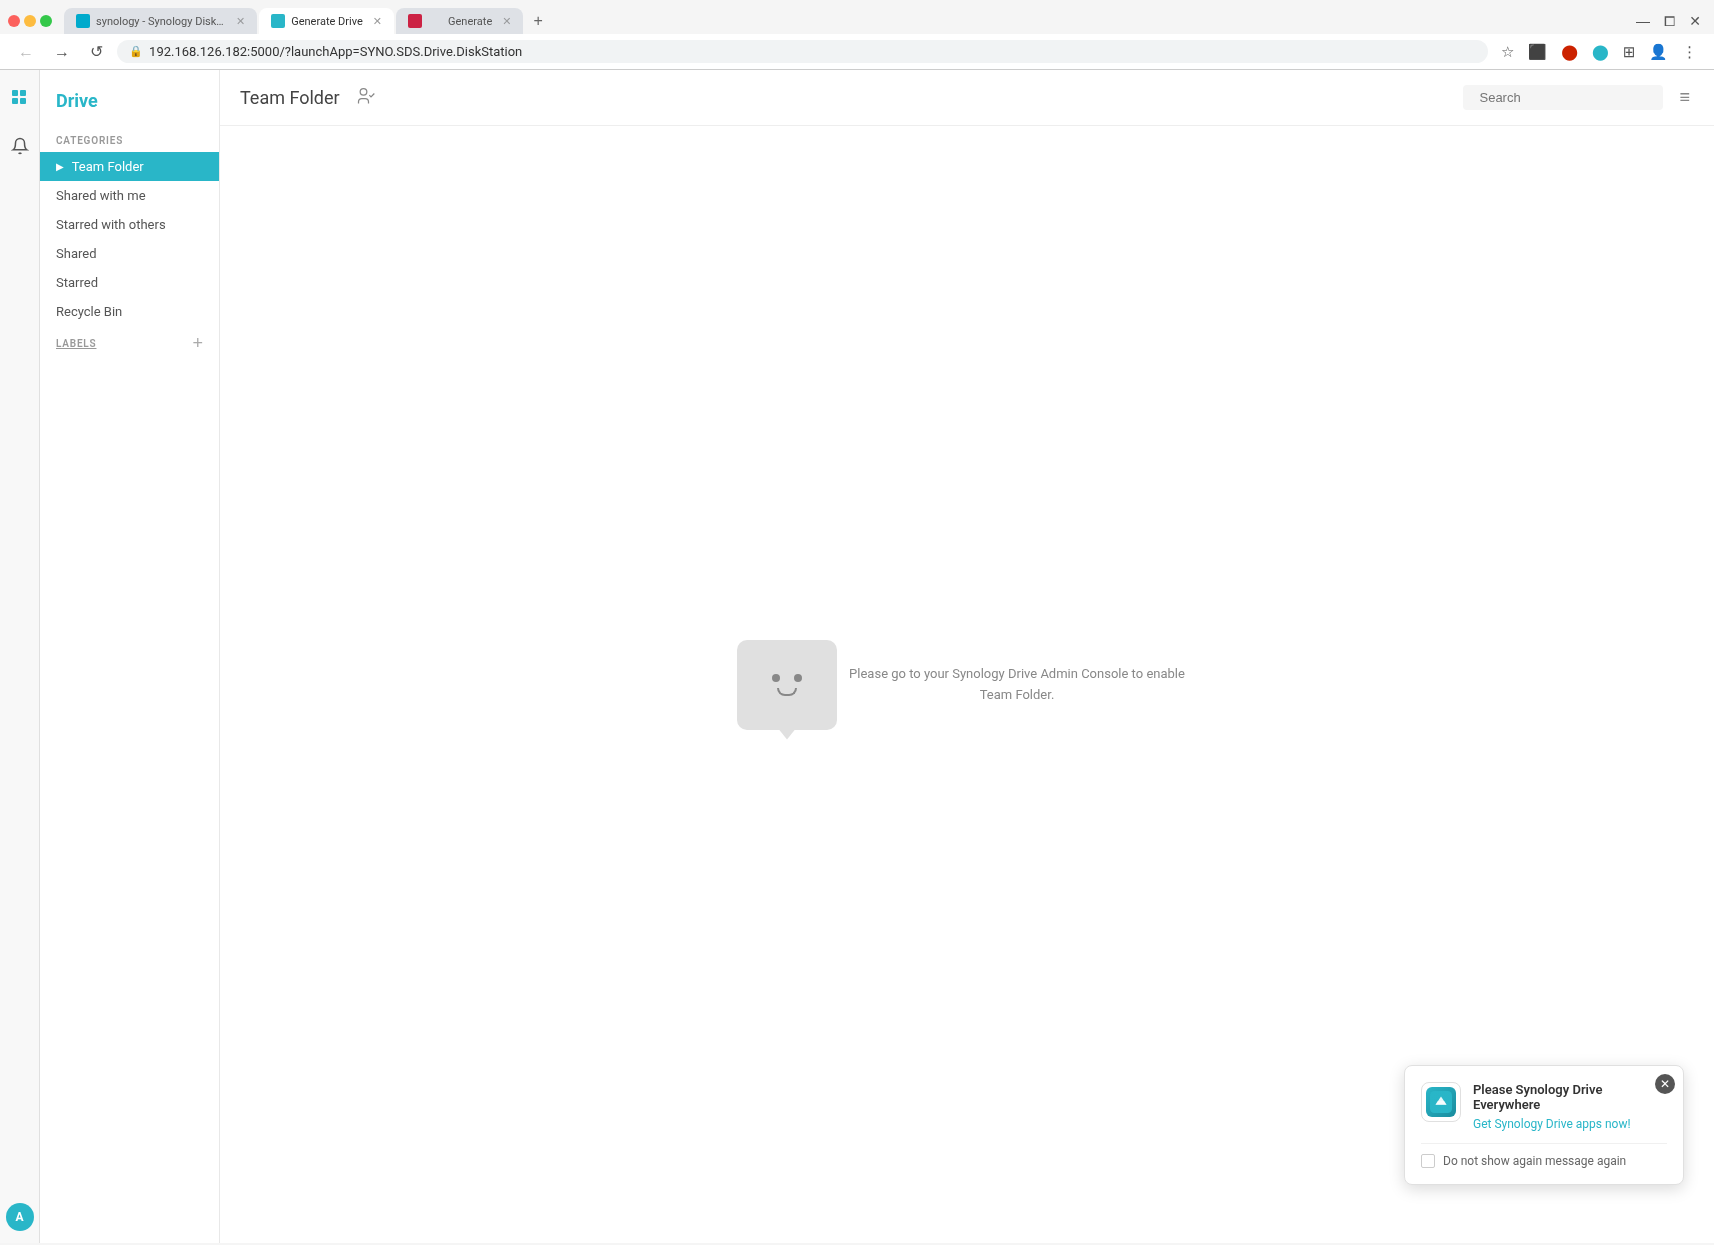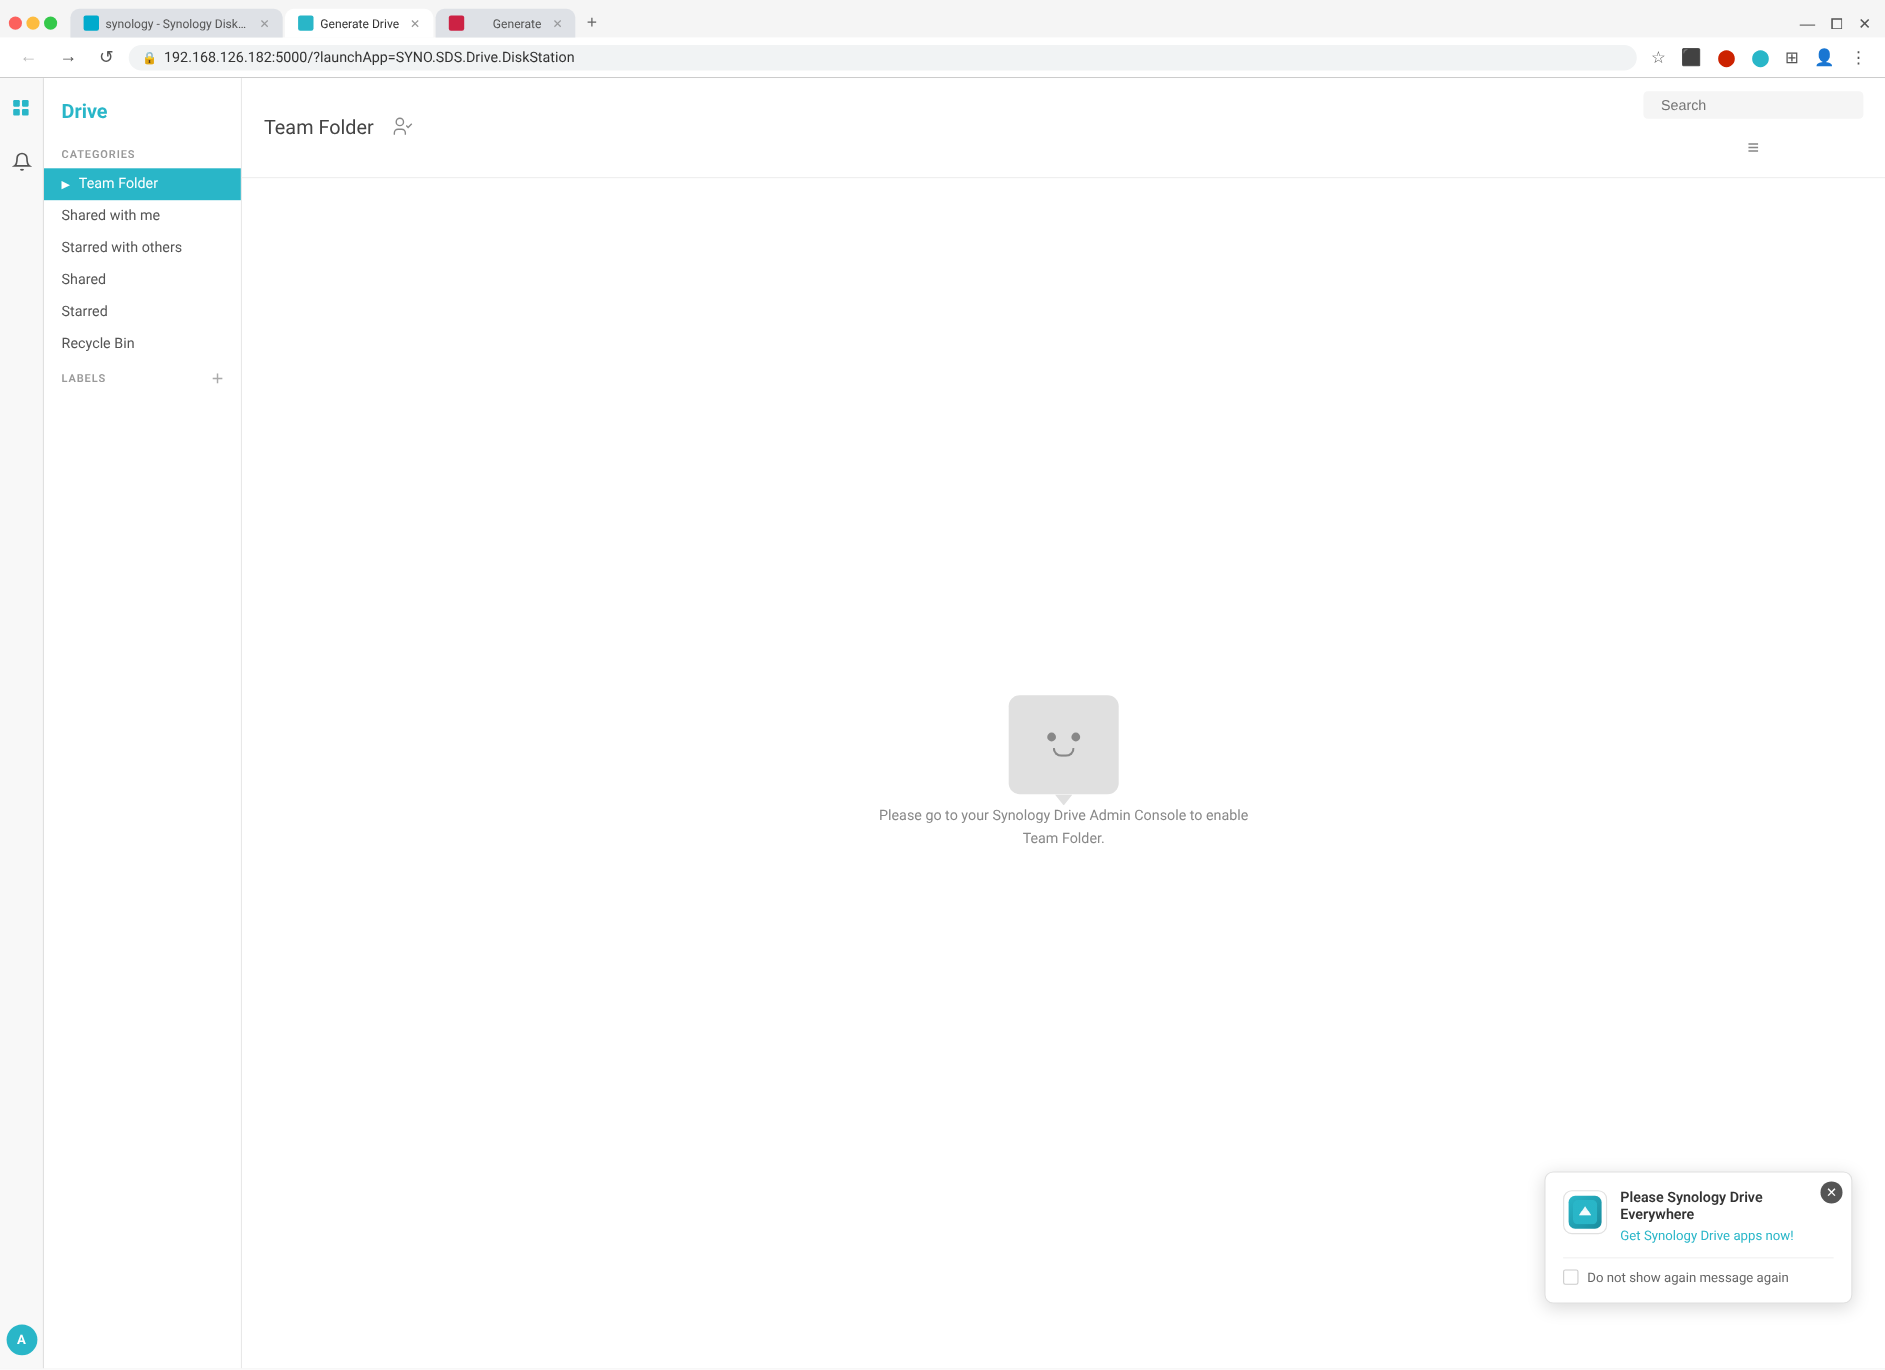--- a/index.html
+++ b/index.html
@@ -39,28 +39,28 @@
 
     
     .sidebar { width: 180px; background: #fff; border-right: 1px solid #e8e8e8; padding: 16px 0; overflow-y: auto; }
     .sidebar-logo { padding: 4px 16px 16px; }
     .logo-text { font-size: 18px; font-weight: 700; color: #29b6c8; }
     .sidebar-section-label { font-size: 10px; font-weight: 600; color: #999; letter-spacing: 0.8px; padding: 8px 16px 6px; text-transform: uppercase; }
     .sidebar-item { display: flex; align-items: center; gap: 8px; padding: 7px 16px; cursor: pointer; border-radius: 0; color: #555; font-size: 13px; }
     .sidebar-item.active { background: #29b6c8; color: #fff; }
     .sidebar-item .si-arrow { font-size: 10px; }
     .labels-section { padding: 8px 16px 6px; display: flex; align-items: center; justify-content: space-between; }
-    .labels-text { font-size: 10px; font-weight: 600; color: #999; letter-spacing: 0.8px; text-transform: uppercase; }
+    .labels-text { font-size: 10px; font-weight: 600; color: #999; letter-spacing: 0.8px; text-transform: uppercase; text-decoration: underline; }
     .labels-add { background: none; border: none; cursor: pointer; color: #aaa; font-size: 18px; line-height: 1; }
 
     
     .main-content { flex: 1; display: flex; flex-direction: column; overflow: hidden; position: relative; }
     .main-header { display: flex; align-items: center; justify-content: space-between; padding: 12px 20px; border-bottom: 1px solid #eee; }
     .main-title { font-size: 18px; font-weight: 400; color: #444; }
-    .main-header-actions { display: flex; align-items: center; gap: 12px; flex-direction: column; }
+    .main-header-actions { display: flex; align-items: center; gap: 12px; }
     .header-search { display: flex; align-items: center; background: #f5f5f5; border-radius: 4px; padding: 5px 10px; gap: 6px; width: 200px; }
     .search-input { border: none; background: none; outline: none; font-size: 13px; color: #555; flex: 1; }
     .header-menu-btn { background: none; border: none; cursor: pointer; color: #888; font-size: 18px; padding: 4px; }
 
     .main-body { flex: 1; display: flex; align-items: center; justify-content: center; flex-direction: column; gap: 16px; }
     .empty-robot { width: 100px; height: 90px; background: #e0e0e0; border-radius: 10px; display: flex; align-items: center; justify-content: center; position: relative; }
     .robot-face { display: flex; flex-direction: column; align-items: center; gap: 6px; }
     .robot-eyes { display: flex; gap: 14px; }
     .robot-eye { width: 8px; height: 8px; background: #888; border-radius: 50%; }
     .robot-mouth { width: 20px; height: 8px; border: 2px solid #888; border-top: none; border-radius: 0 0 10px 10px; }
@@ -216,21 +216,21 @@
             <path d="m21 21-4.35-4.35"></path>
           </svg>
           <input class="search-input" type="text" placeholder="Search" style="">
         </div>
         <button class="header-menu-btn">≡</button>
       </div>
     </div>
 
     <div class="main-body">
 
-      <div style="display:flex;flex-direction:column;align-items:center;gap:0;">
+      <div style="display:flex;flex-direction:row;align-items:center;gap:0;">
         <div class="empty-robot">
           <div class="robot-face">
             <div class="robot-eyes">
               <div class="robot-eye"></div>
               <div class="robot-eye"></div>
             </div>
             <div class="robot-mouth"></div>
           </div>
           <div class="robot-tail"></div>
         </div>

